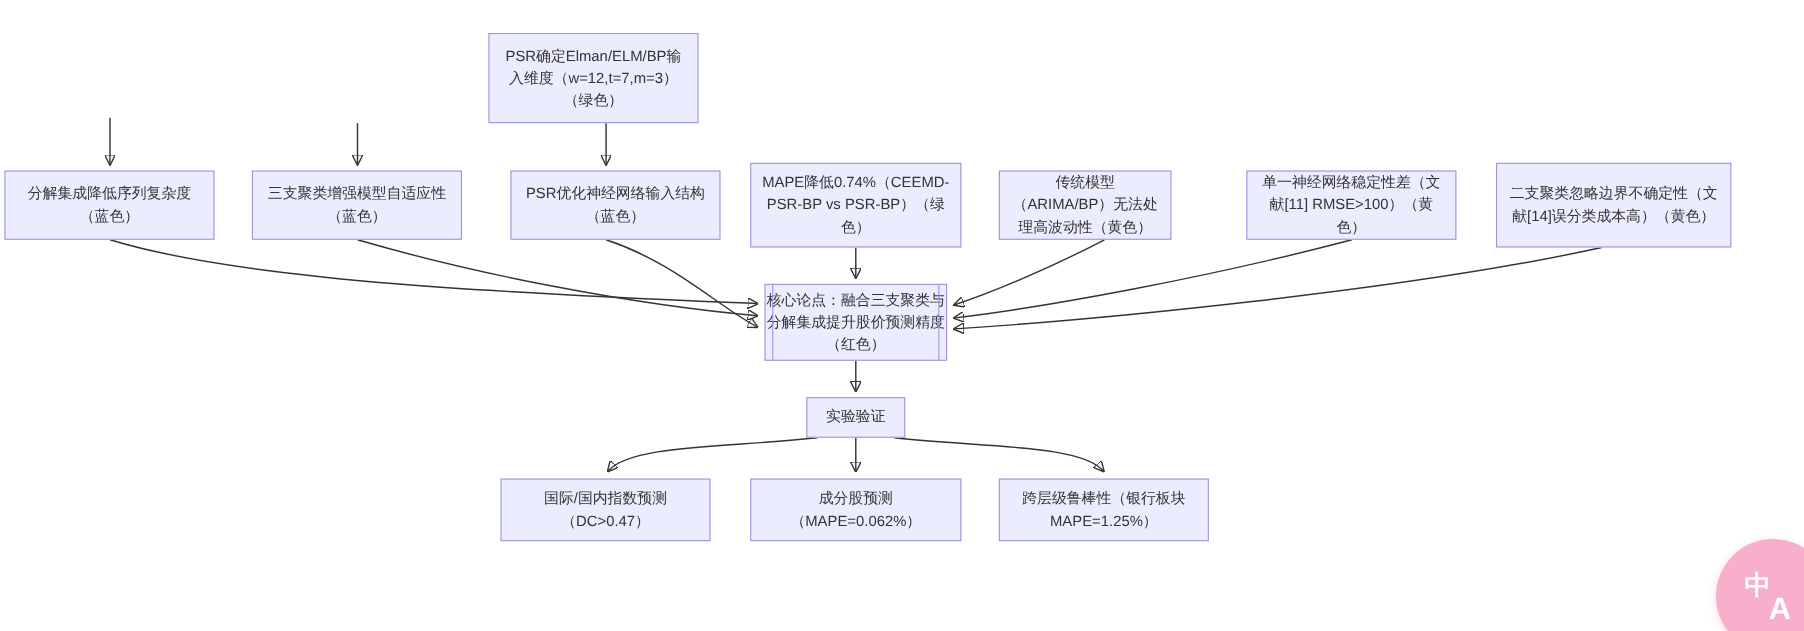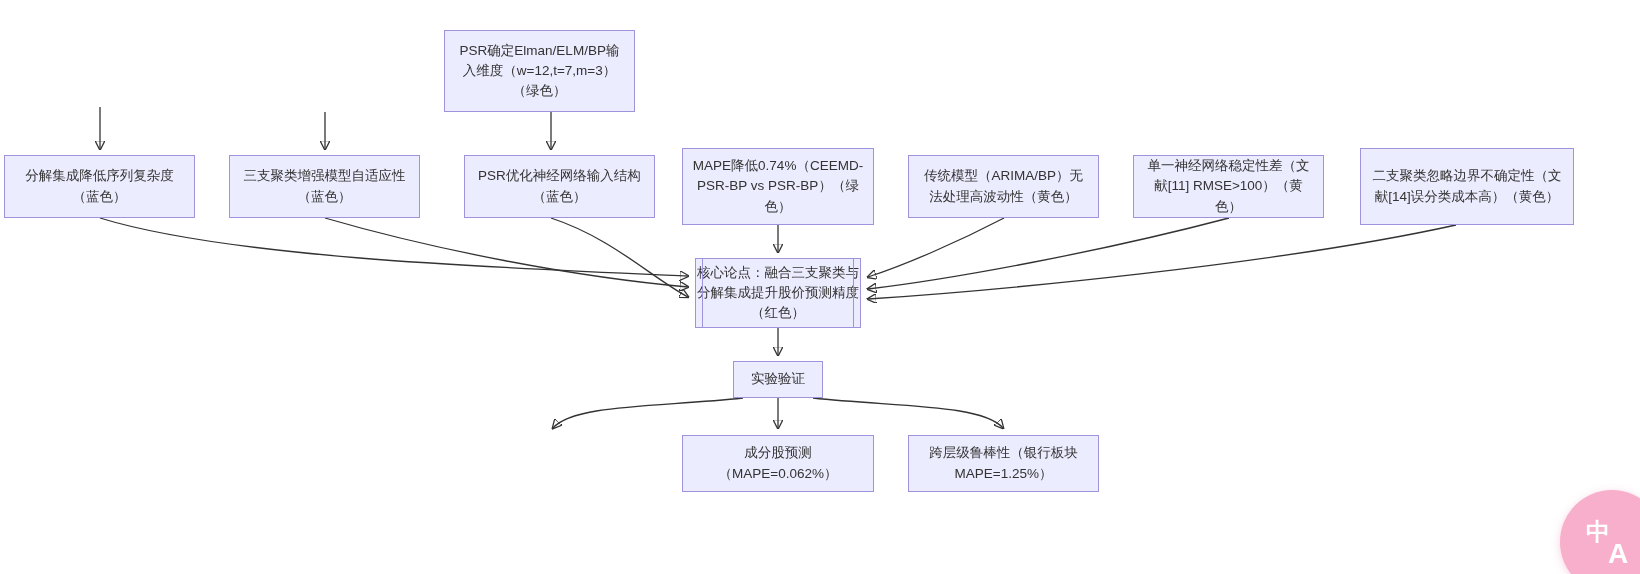--- a/index.html
+++ b/index.html
@@ -115,38 +115,41 @@
   </div>
   <div class="node" style="left:4px;top:155px;width:191px;height:63px">
     <span class="node-label">分解集成降低序列复杂度（蓝色）</span>
   </div>
   <div class="node" style="left:464px;top:155px;width:191px;height:63px">
     <span class="node-label">PSR优化神经网络输入结构（蓝色）</span>
   </div>
   <div class="node" style="left:682px;top:148px;width:192px;height:77px">
     <span class="node-label">MAPE降低0.74%（CEEMD-PSR-BP vs PSR-BP）（绿色）</span>
   </div>
-  <div class="node" style="left:908px;top:155px;width:191px;height:63px">
+  <div class="node" style="left:908px;top:155px;width:157px;height:63px">
     <span class="node-label">传统模型（ARIMA/BP）无法处理高波动性（黄色）</span>
   </div>
   <div class="node" style="left:1133px;top:155px;width:191px;height:63px">
     <span class="node-label">单一神经网络稳定性差（文献[11] RMSE&gt;100）（黄色）</span>
   </div>
   <div class="node" style="left:1360px;top:148px;width:214px;height:77px">
     <span class="node-label">二支聚类忽略边界不确定性（文献[14]误分类成本高）（黄色）</span>
   </div>
 
   <div class="node node--subroutine" style="left:695px;top:258px;width:166px;height:70px;padding:4px 0">
     <span class="node-label">核心论点：融合三支聚类与分解集成提升股价预测精度（红色）</span>
   </div>
 
   <div class="node" style="left:733px;top:361px;width:90px;height:37px">
     <span class="node-label">实验验证</span>
   </div>
 
+  <div class="node" style="left:455px;top:435px;width:191px;height:57px">
+    <span class="node-label">国际/国内指数预测（DC&gt;0.47）</span>
+  </div>
   <div class="node" style="left:682px;top:435px;width:192px;height:57px">
     <span class="node-label">成分股预测（MAPE=0.062%）</span>
   </div>
   <div class="node" style="left:908px;top:435px;width:191px;height:57px">
     <span class="node-label">跨层级鲁棒性（银行板块 MAPE=1.25%）</span>
   </div>
 
   <div class="translate-fab">
     <span class="zh">中</span>
     <span class="en">A</span>

